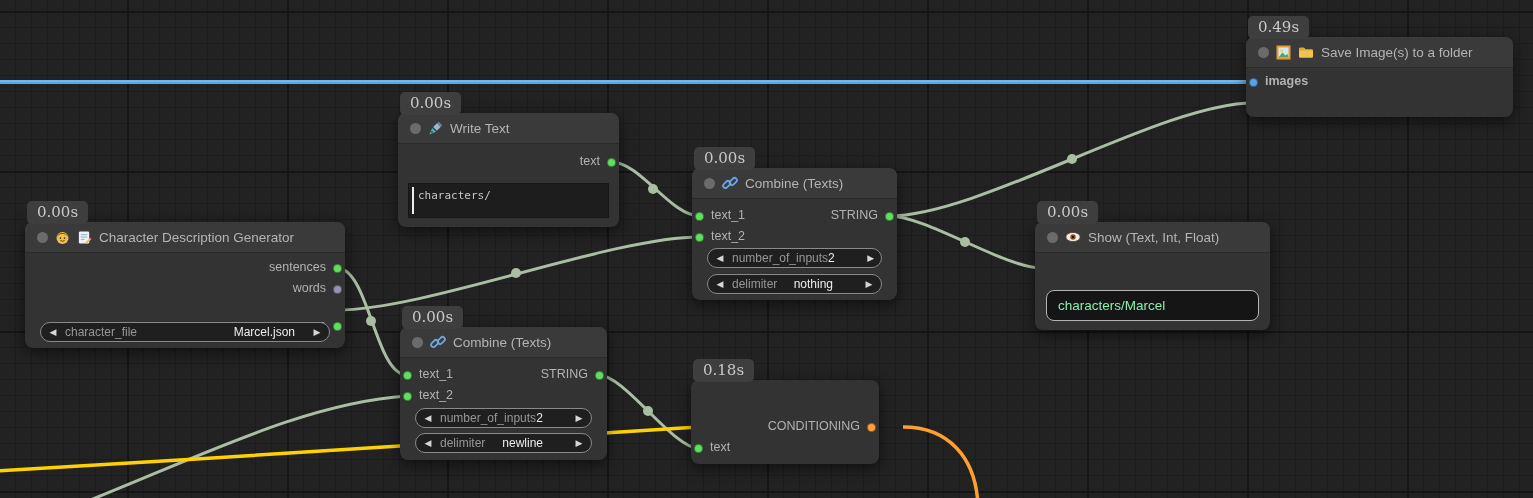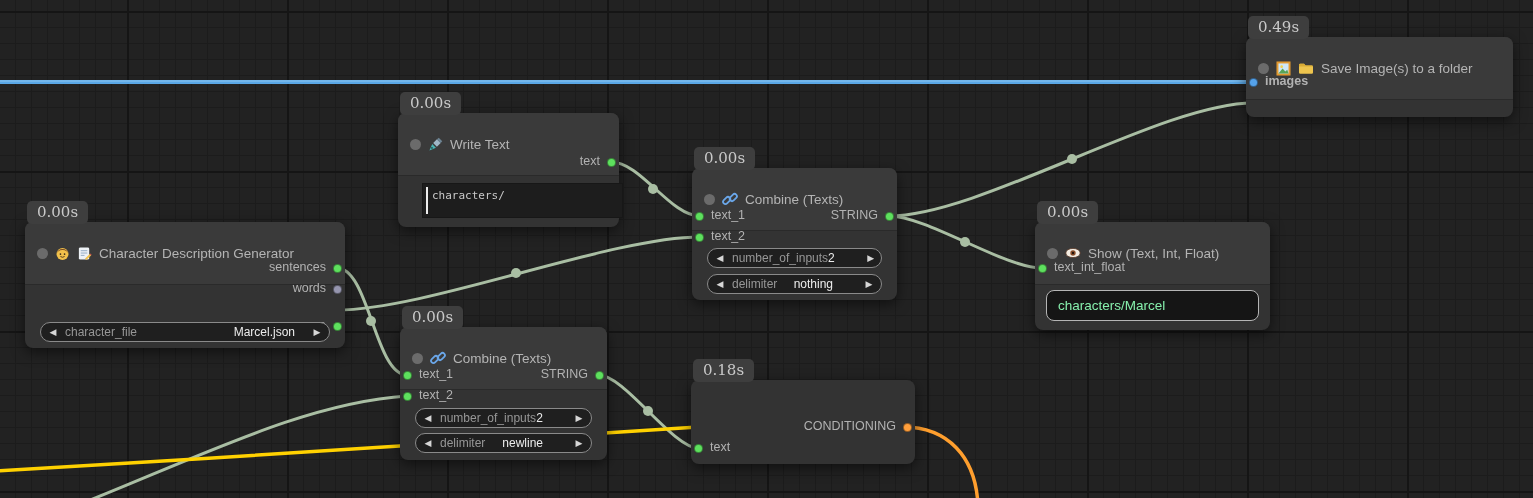--- a/index.html
+++ b/index.html
@@ -14,21 +14,21 @@
     background-size:160px 160px,160px 160px,16px 16px,16px 16px;
     background-position:127px 0,0 11px,-1px 0,0 11px;
     font-family:"Liberation Sans",sans-serif;
   }
   #wires{position:absolute;left:0;top:0;z-index:1;}
   .node{
     position:absolute;z-index:2;background:#333333;border-radius:8px;
     box-shadow:0 4px 14px rgba(0,0,0,.55);
   }
   .node-header{
-    height:30px;display:flex;align-items:center;gap:7px;padding:16px 12px;
+    height:30px;display:flex;align-items:center;gap:7px;padding:0 12px;
     background:#3a3a3a;border-bottom:1px solid #2a2a2a;border-radius:8px 8px 0 0;
     color:#b4b4b4;font-size:13.5px;white-space:nowrap;
   }
   .collapse-dot{width:11px;height:11px;border-radius:50%;background:#6b6b6b;flex:0 0 auto;}
   .hicon{display:inline-flex;flex:0 0 auto;}
   .badge{
     position:absolute;top:-21px;left:2px;background:#3e3e3e;color:#c9c9c9;
     font-family:"DejaVu Serif",serif;font-size:15px;padding:2px 10px 3px;border-radius:5px;
   }
   .prow{position:absolute;left:0;right:0;height:18px;font-size:12.5px;color:#b2b2b2;}
@@ -148,21 +148,21 @@
             <path d="M5.5 6.5 L9.5 2.5 L13.5 6.5 L9.5 10.5 Z" fill="#9fb6c6"></path>
             <path d="M9.5 2.5 L11.5 0.8 L15.2 4.5 L13.5 6.5 Z" fill="#6d8494"></path>
           </svg>
       </span>
       <span>Write Text</span>
     </div>
     <div class="prow out" style="top:40px;">
       <span class="lbl">text</span>
       <span class="dot g"></span>
     </div>
-    <div class="textarea" style="left:10px;top:70px;width:201px;height:35px;margin-left:14px;">
+    <div class="textarea" style="left:10px;top:70px;width:201px;height:35px;">
       <span class="caret"></span>
       <span>characters/</span>
     </div>
   </div>
 
   <div class="node" style="left:692px;top:168px;width:205px;height:132px;">
     <div class="badge">0.00s</div>
     <div class="node-header">
       <span class="collapse-dot"></span>
       <span class="hicon">
@@ -247,30 +247,26 @@
       <span class="collapse-dot"></span>
       <span class="hicon">
         <svg width="16" height="16" viewBox="0 0 16 16">
             <ellipse cx="8" cy="8" rx="7.2" ry="4.6" fill="#f3ece2" stroke="#5a3a28" stroke-width="0.8"></ellipse>
             <circle cx="8" cy="8" r="2.7" fill="#8a4e2a"></circle>
             <circle cx="8" cy="8" r="1.2" fill="#24140c"></circle>
           </svg>
       </span>
       <span>Show (Text, Int, Float)</span>
     </div>
-    <div class="prow in" style="top:37px;">
-      <span class="dot g"></span>
-      <span class="lbl">text_int_float</span>
-    </div>
     <div class="showbox" style="left:11px;top:68px;width:213px;height:31px;">
       <span>characters/Marcel</span>
     </div>
   </div>
 
-  <div class="node" style="left:691px;top:380px;width:224px;height:84px;">
+  <div class="node" style="left:691px;top:380px;width:188px;height:84px;">
     <div class="badge">0.18s</div>
     <div class="prow out" style="top:38px;">
       <span class="lbl">CONDITIONING</span>
       <span class="dot o"></span>
     </div>
     <div class="prow in" style="top:59px;">
       <span class="dot g"></span>
       <span class="lbl">text</span>
     </div>
   </div>

